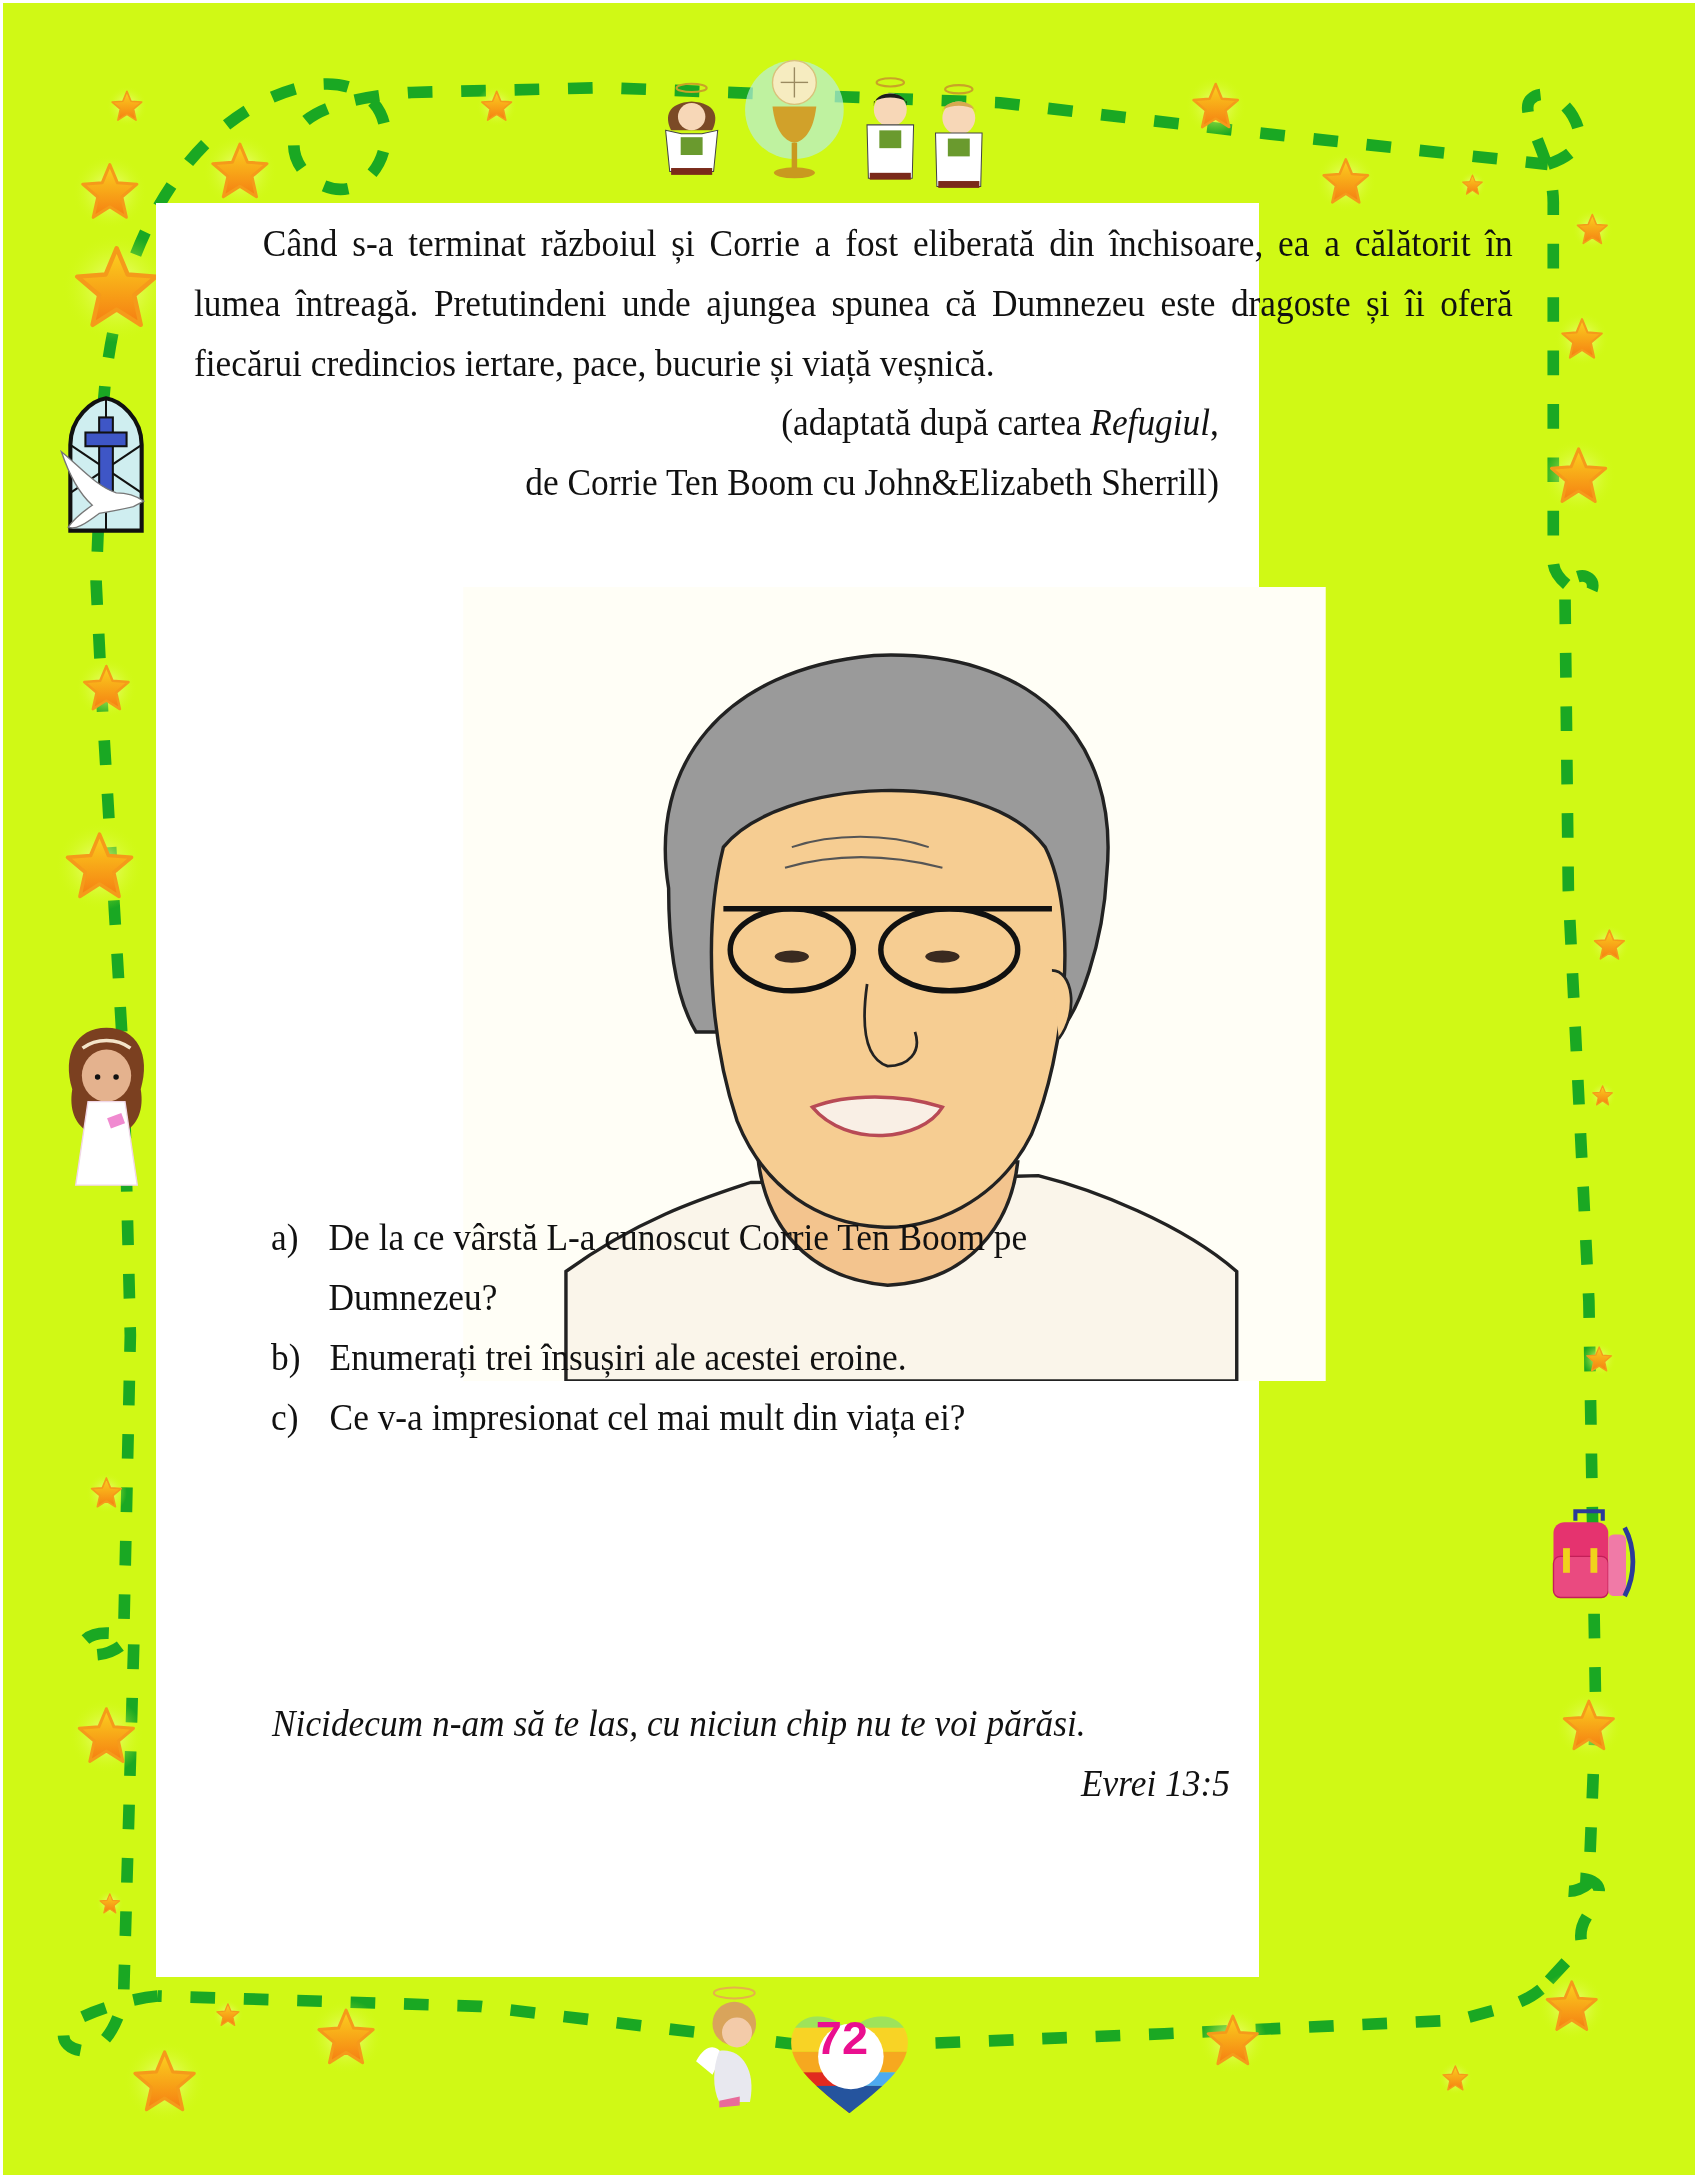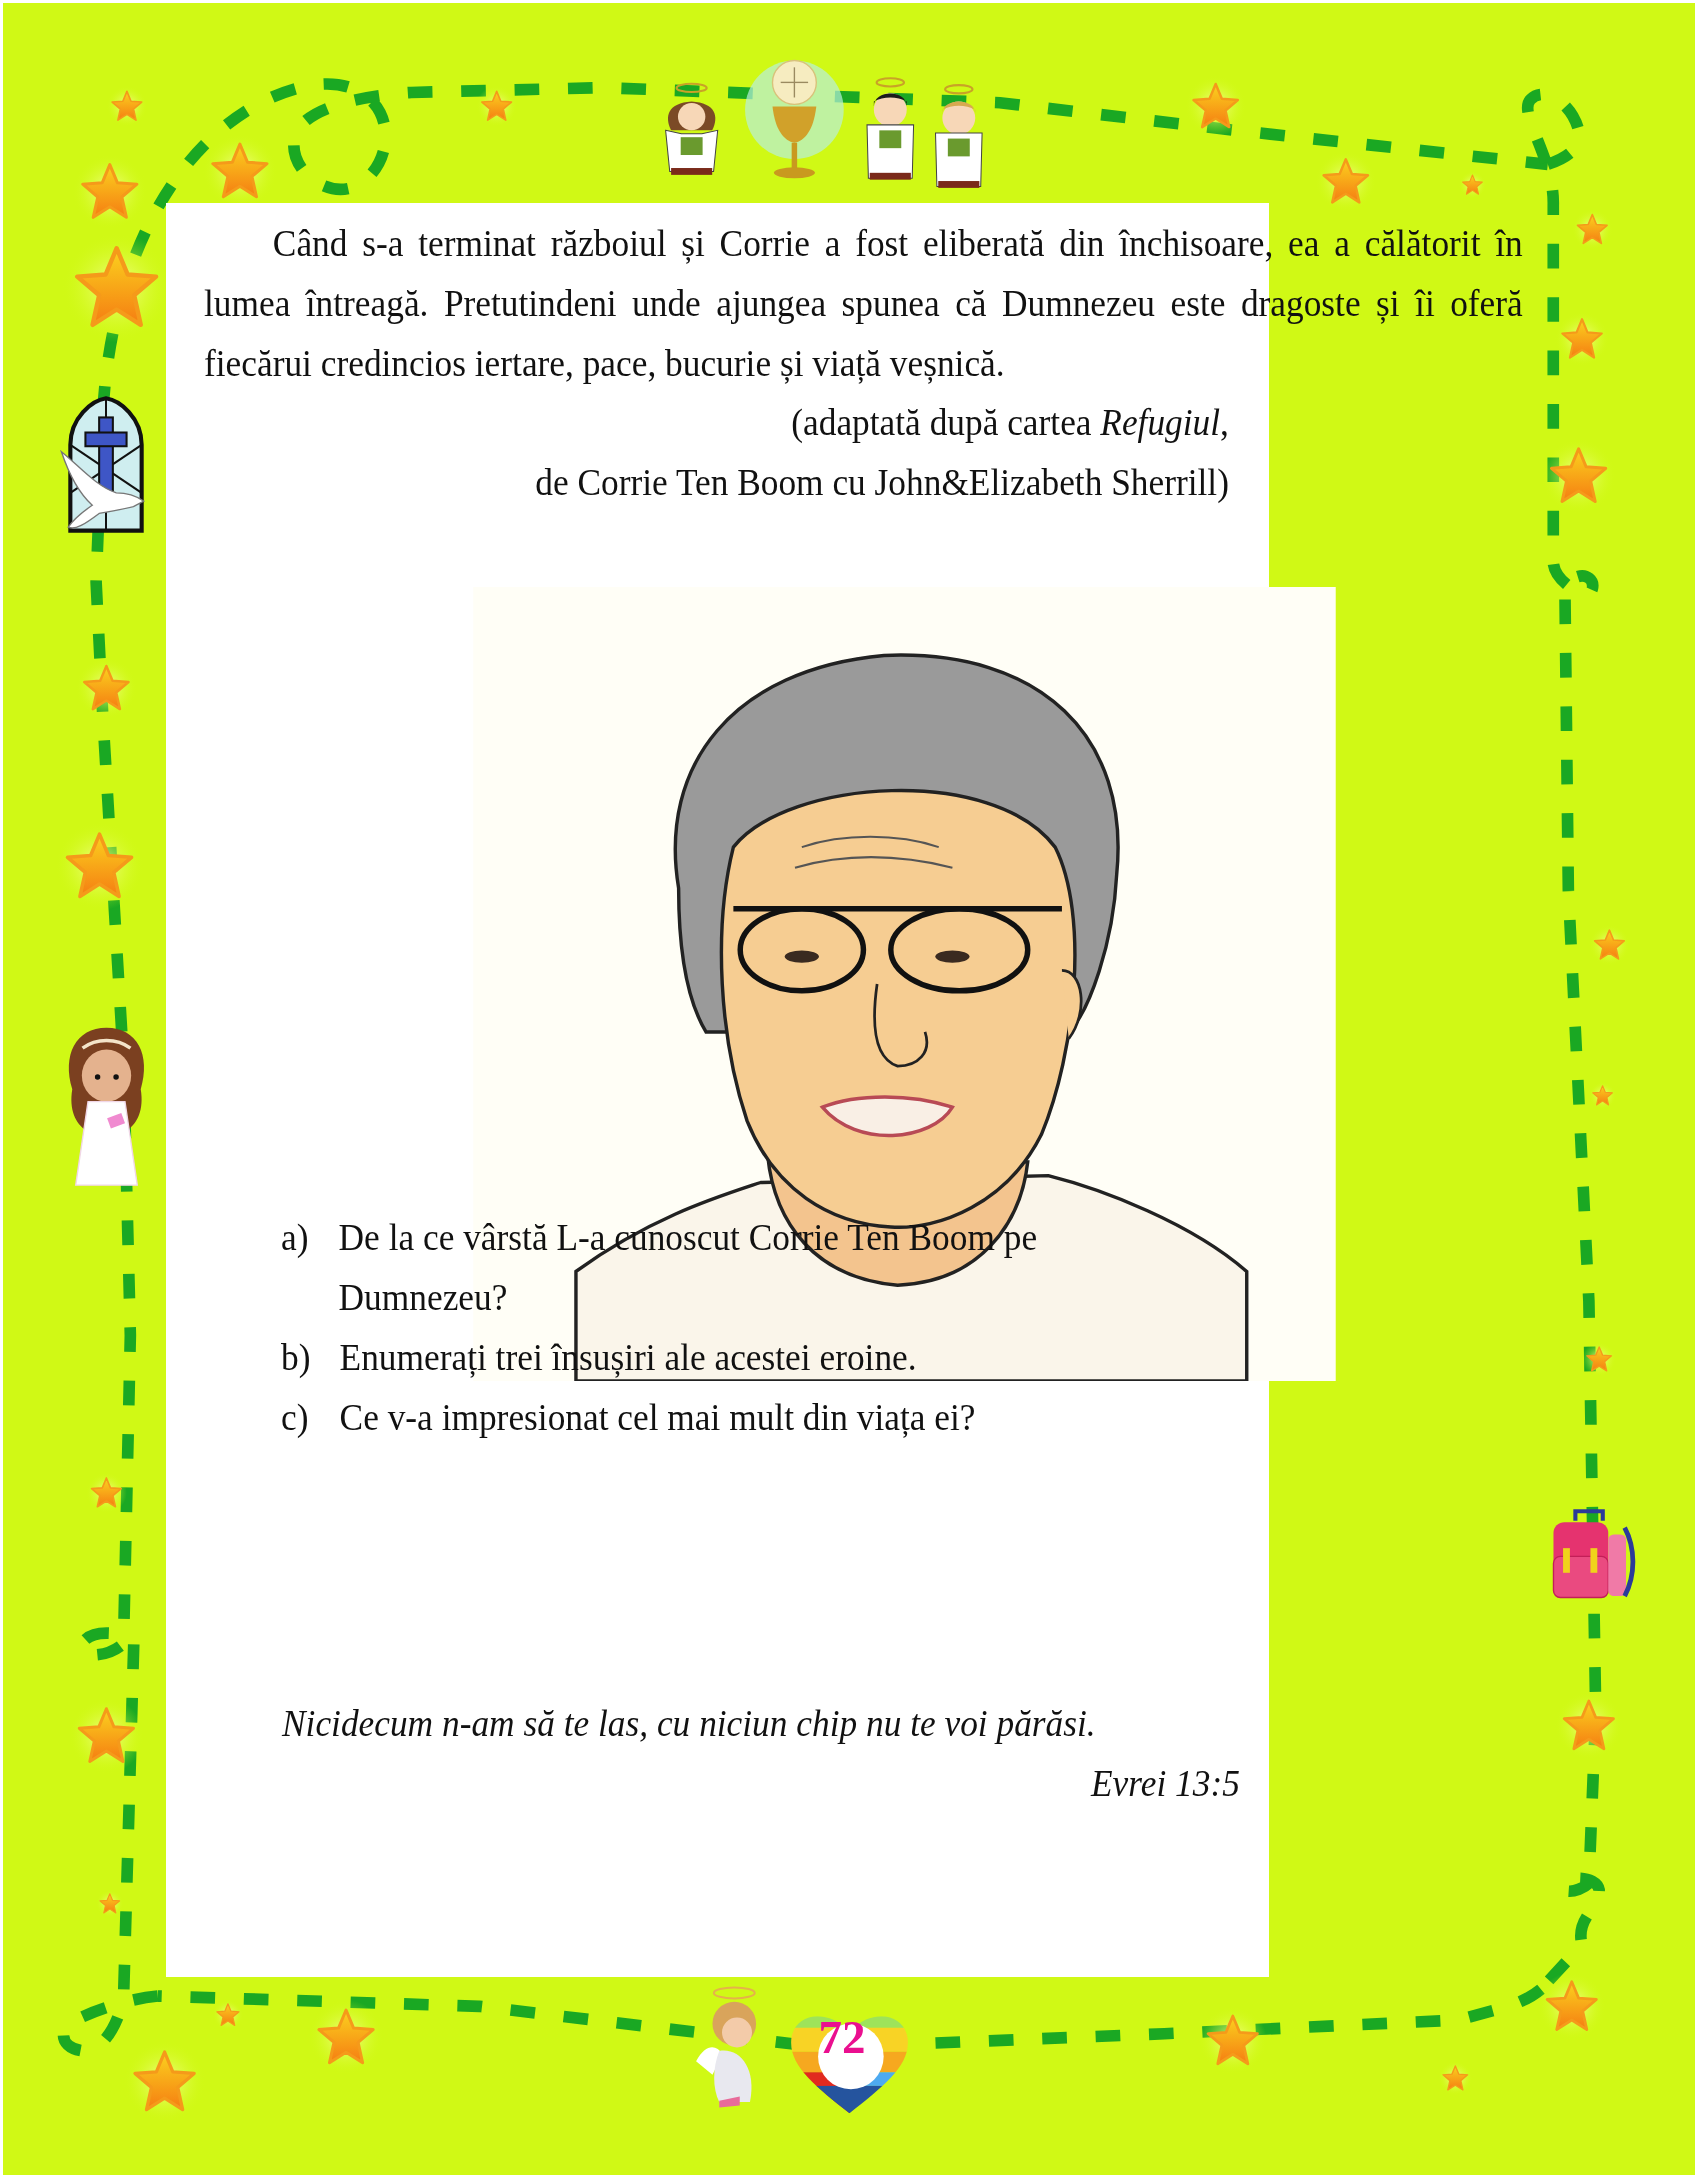--- a/index.html
+++ b/index.html
@@ -6,21 +6,21 @@
   body {
     width: 1698px; height: 2183px; background: #ffffff; position: relative; overflow: hidden;
     font-family: "Liberation Serif", "DejaVu Serif", serif;
   }
   .page {
     position: absolute; left: 3.4px; top: 3.4px; width: 1692px; height: 2172px;
     background: #d0f915;
   }
   .deco-svg { position: absolute; left: 0; top: 0; width: 1698px; height: 2183px; }
   .panel {
-    position: absolute; left: 166px; top: 203px; width: 1103px; height: 1774px;
+    position: absolute; left: 156px; top: 203px; width: 1103px; height: 1774px;
     background: #ffffff;
   }
   .para {
     position: absolute; left: 38px; top: 9.6px; width: 1418px;
     text-align: justify; text-indent: 74px; font-size: 38px; line-height: 60px; color: #111;
   }
   .source {
     position: absolute; right: 40px; top: 189px; text-align: right;
     font-size: 38px; line-height: 60px; color: #111;
   }
@@ -32,21 +32,21 @@
   .q-row { display: flex; }
   .q-label { width: 63px; display: inline-block; }
   .verse {
     position: absolute; left: 116px; top: 1498px; font-style: italic; font-size: 38px; color: #111;
   }
   .ref {
     position: absolute; left: 925px; top: 1558px; font-style: italic; font-size: 38px; color: #111;
   }
   .page-num {
     position: absolute; left: 801px; top: 2010px; width: 82px; text-align: center;
-    font-family: Liberation Serif, serif; font-weight: bold; font-size: 47px; color: #ea0f8f;
+    font-family: Liberation Sans, sans-serif; font-weight: bold; font-size: 47px; color: #ea0f8f;
   }
 </style>
 </head>
 <body>
 
 <div class="page"></div>
 
 <svg class="deco-svg" viewBox="0 0 2479 3188">
   <defs>
     <radialGradient id="starGlow" cx="50%" cy="50%" r="50%">

